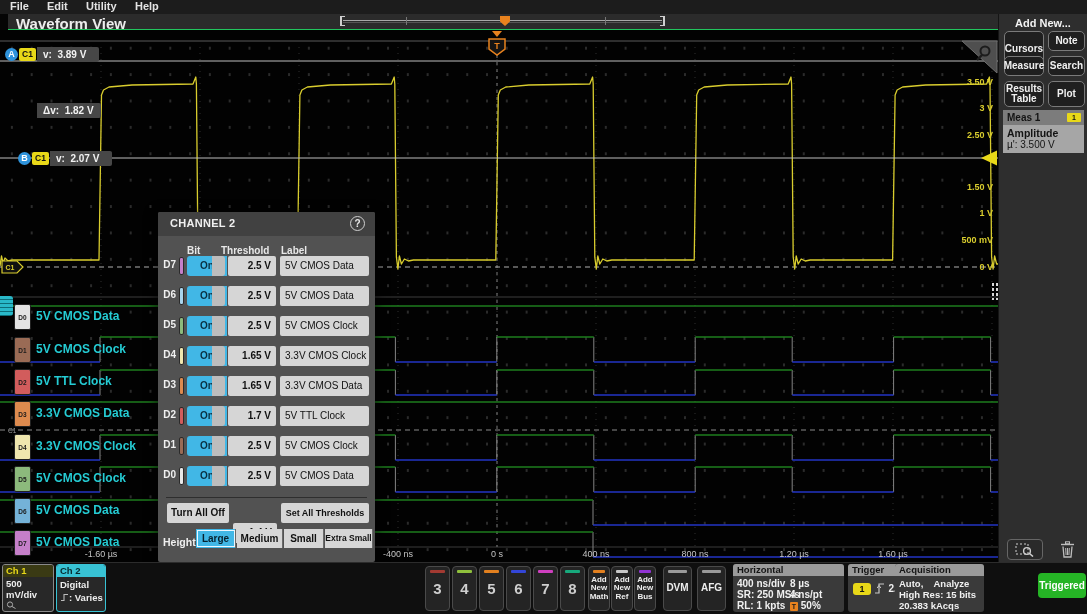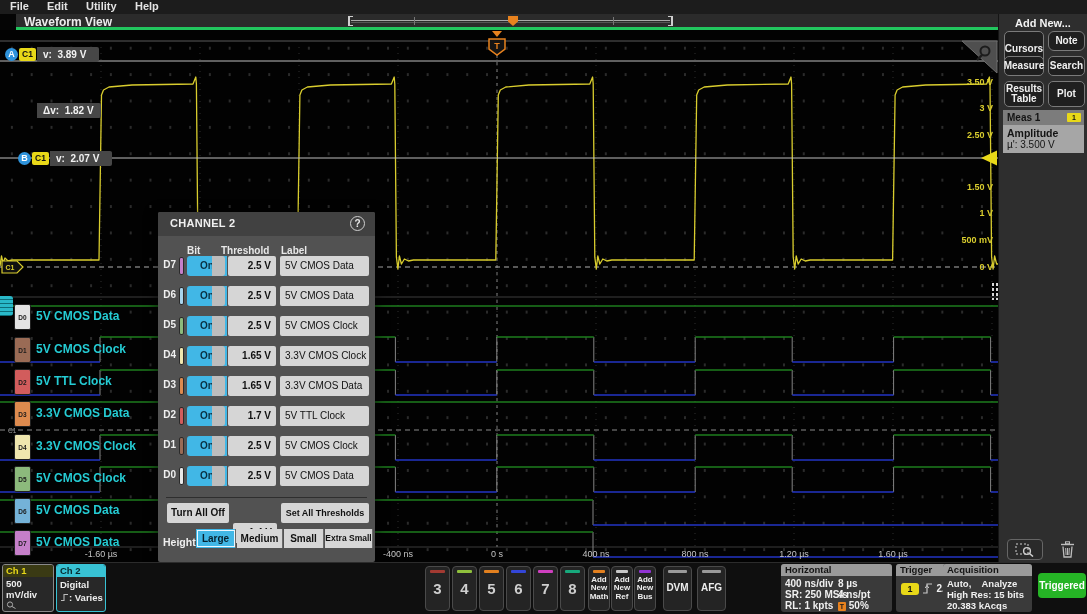--- a/index.html
+++ b/index.html
@@ -3,21 +3,21 @@
 <meta charset="utf-8">
 <style>
   html,body{margin:0;padding:0;background:#000;}
   *{box-sizing:border-box;font-family:"Liberation Sans",sans-serif;}
   #stage{position:relative;width:1087px;height:614px;background:#050505;overflow:hidden;}
   .abs{position:absolute;}
   .pre{white-space:pre;}
   
   #menubar{left:0;top:0;width:1087px;height:14px;background:#1c1c1c;color:#e3e3e3;font-size:11px;}
   .menu-item{position:absolute;top:0;height:14px;line-height:13px;padding:0 6px;font-weight:700;}
-  #tabbar{left:16px;top:14px;width:998px;height:16px;background:#2b2b2b;border-bottom:3px solid #22c55e;color:#ededed;font-size:12px;font-weight:700;}
+  #tabbar{left:8px;top:14px;width:998px;height:16px;background:#2b2b2b;border-bottom:1px solid #22c55e;color:#ededed;font-size:15px;font-weight:700;}
   #rightpanel{left:998px;top:14px;width:89px;height:548px;background:#2e2e2e;border-left:1px solid #151515;}
   
   #minimap{left:332px;top:2px;width:325px;height:10px;}
   #minimap .mline{position:absolute;left:3px;right:3px;top:4px;height:1px;background:#a8a8a8;}
   #minimap .mline2{position:absolute;left:3px;right:3px;top:6px;height:1px;background:#555;}
   .bracket{position:absolute;top:0;width:5px;height:10px;border-top:1px solid #cfcfcf;border-bottom:1px solid #cfcfcf;}
   .bracket.l{left:0;border-left:2px solid #cfcfcf;}
   .bracket.r{right:0;border-right:2px solid #cfcfcf;}
   .mtick{position:absolute;top:1px;width:1px;height:8px;background:#777;}
   #minimarker{position:absolute;left:160px;top:0;width:10px;height:10px;background:#e8821e;clip-path:polygon(0 0,100% 0,100% 55%,50% 100%,0 55%);}
@@ -63,21 +63,21 @@
   #measbody{background:#a6a6a6;color:#141414;padding:2px 0 3px 4px;font-size:10.5px;font-weight:700;}
   #measbody .m2{font-size:10px;font-weight:400;}
   .iconbtn{position:absolute;background:#2a2a2a;border:1px solid #666;border-radius:4px;display:flex;align-items:center;justify-content:center;}
   
   #bottombar{left:0;top:562px;width:1087px;height:52px;background:#0f0f0f;border-top:1px solid #2c2c2c;}
   .chbox{position:absolute;top:1px;height:48px;background:#282828;border:1px solid #8a8a8a;border-radius:3px;overflow:hidden;color:#ededed;font-size:9.5px;font-weight:700;}
   .chbox .hd{height:12px;line-height:12px;padding-left:3px;}
   .numbtn{position:absolute;top:3px;width:25px;height:45px;background:#242424;border:1px solid #4a4a4a;border-radius:4px;color:#cfcfcf;font-size:15px;font-weight:700;display:flex;align-items:center;justify-content:center;}
   .stripe{position:absolute;left:4px;right:4px;top:3px;height:2.5px;border-radius:1px;}
   .addbtn{position:absolute;top:3px;width:22px;height:45px;background:#242424;border:1px solid #4a4a4a;border-radius:4px;color:#ededed;font-size:8px;font-weight:700;text-align:center;line-height:8.5px;display:flex;align-items:center;justify-content:center;}
-  .panel3{position:absolute;top:1px;height:48px;background:#3a3a3a;border-radius:3px;overflow:hidden;color:#f0f0f0;font-size:10px;font-weight:700;margin-left:48px;}
+  .panel3{position:absolute;top:1px;height:48px;background:#3a3a3a;border-radius:3px;overflow:hidden;color:#f0f0f0;font-size:10px;font-weight:700;}
   .panel3 .hd{height:12px;line-height:12px;background:#9a9a9a;color:#141414;padding-left:4px;font-size:9.5px;}
   #triggeredbtn{position:absolute;left:1038px;top:10px;width:48px;height:25px;background:#25b425;border-radius:4px;color:#fff;font-size:10px;font-weight:700;display:flex;align-items:center;justify-content:center;}
   .ybadge{display:inline-block;width:18px;height:12px;background:#e8d818;border-radius:3px;color:#111;font-size:9px;font-weight:700;text-align:center;line-height:12px;}
   .tinyT{display:inline-block;width:8px;height:9px;background:#e8821e;border-radius:1px;color:#1a1a1a;font-size:7px;font-weight:700;text-align:center;line-height:9px;}
 </style>
 </head>
 <body>
 
 <div id="stage">
 
@@ -302,21 +302,21 @@
         <div class="seg" style="left: 41px; width: 46px; font-size: 10px;">Medium</div>
         <div class="seg" style="left: 88px; width: 40px; font-size: 10px;">Small</div>
         <div class="seg" style="left: 129px; width: 48px; font-size: 8.5px;">Extra Small</div>
       </div>
   </div>
 
   <div id="rightpanel" class="abs">
     <div id="rptitle">Add New...</div>
     <div id="rpbtns">
         <div class="rpbtn" style="left: 5px; top: 17px; width: 40px; height: 36px;">Cursors</div>
-        <div class="rpbtn" style="left: 49px; top: 17px; width: 37px; height: 20px; border-radius: 6px;">Note</div>
+        <div class="rpbtn" style="left: 49px; top: 17px; width: 37px; height: 20px;">Note</div>
         <div class="rpbtn" style="left: 5px; top: 42px; width: 40px; height: 20px;">Measure</div>
         <div class="rpbtn" style="left: 49px; top: 42px; width: 37px; height: 20px;">Search</div>
         <div class="rpbtn" style="left: 5px; top: 67px; width: 40px; height: 26px;">Results Table</div>
         <div class="rpbtn" style="left: 49px; top: 67px; width: 37px; height: 26px;">Plot</div>
       </div>
     <div id="meascard">
       <div id="meashdr"><span>Meas 1</span>
         <span id="measchip">1</span>
       </div>
       <div id="measbody">

